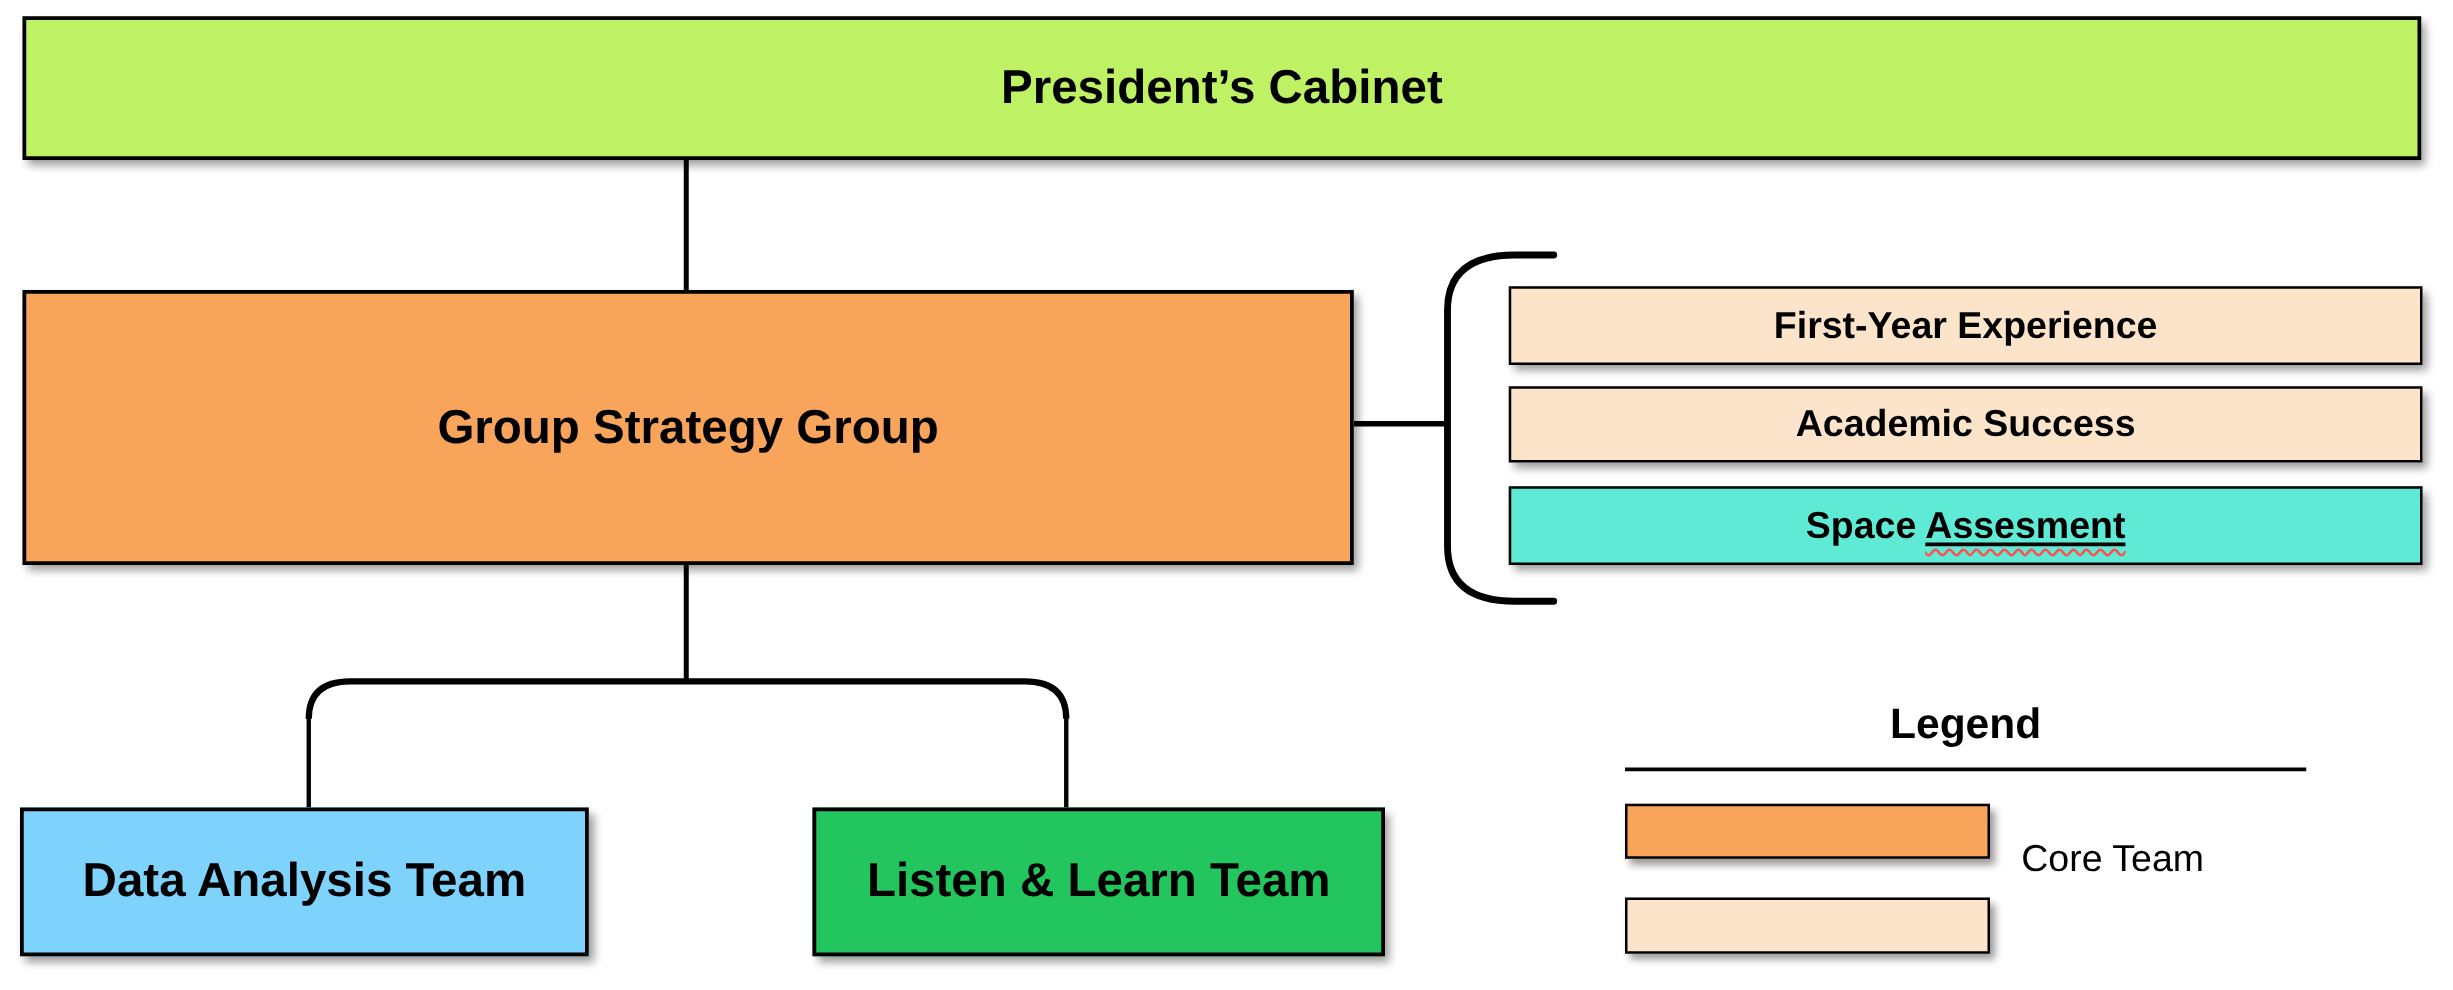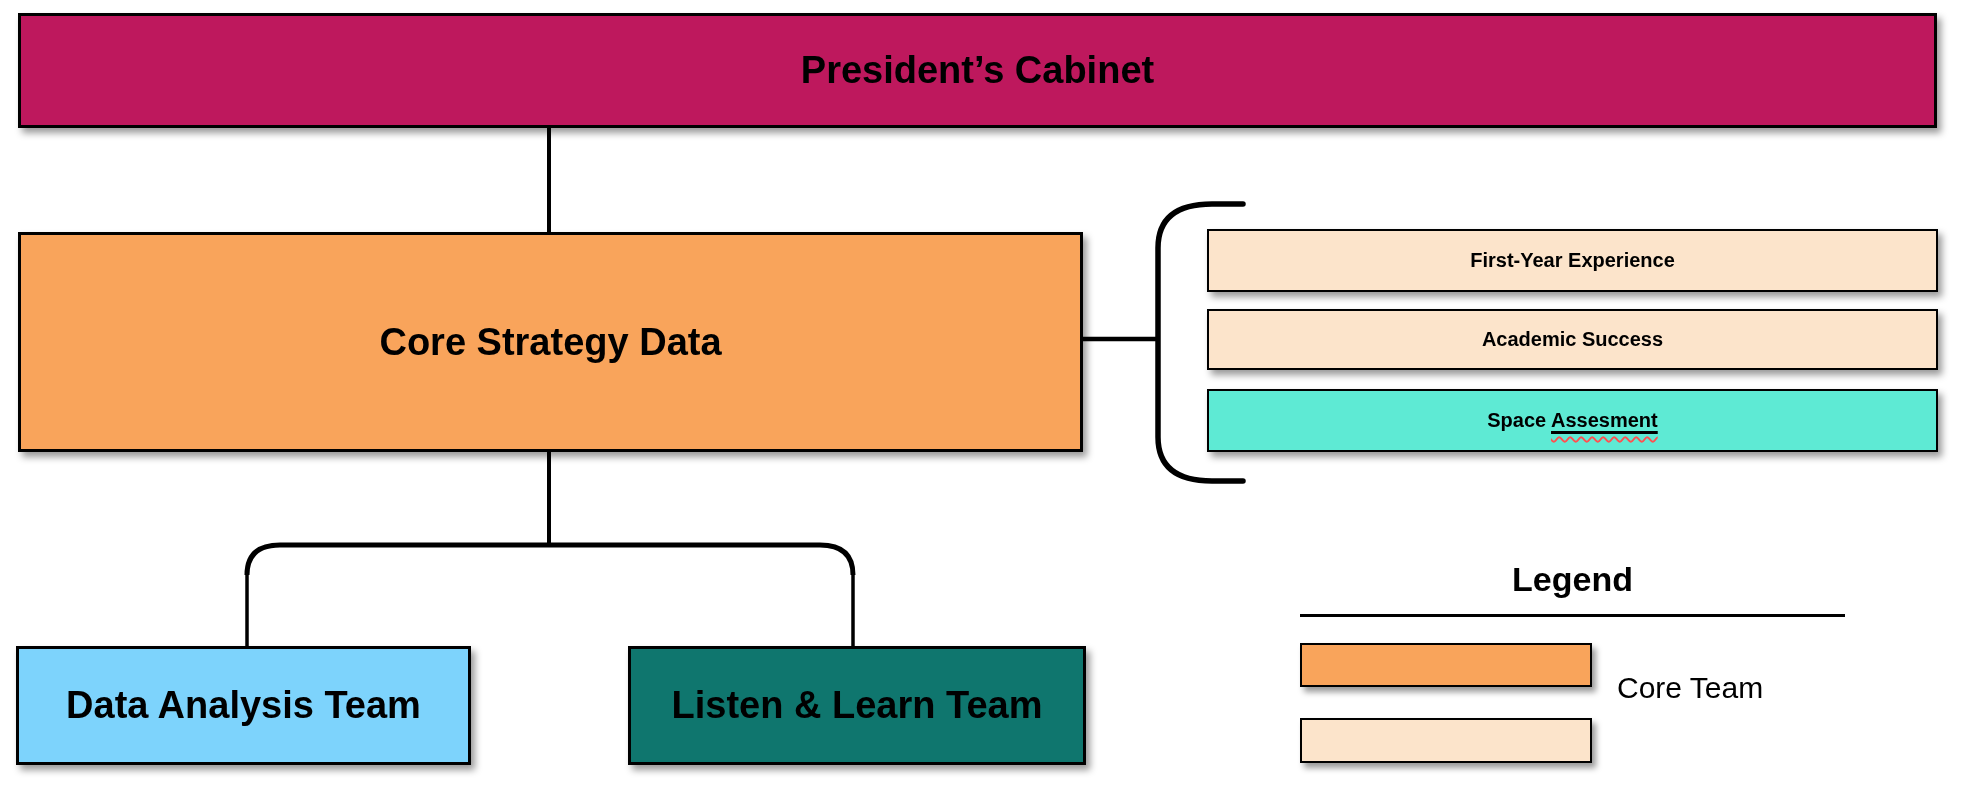--- a/index.html
+++ b/index.html
@@ -32,21 +32,21 @@
     color: #000000;
     box-shadow: 4px 5px 7px rgba(0,0,0,0.40);
   }
   .node.big {
     border: 3px solid #000000;
     font-size: 38px;
     font-weight: 700;
   }
   .node.project {
     border: 2.5px solid #000000;
-    font-size: 20px;
+    font-size: 30px;
     font-weight: 700;
   }
   
   .cabinet { left: 18px; top: 13px; width: 1919px; height: 115px; }
   
   .core    { left: 18px; top: 232px; width: 1065px; height: 220px; }
   
   .project1 { left: 1207px; top: 229px; width: 731px; height: 63px; }
   .project2 { left: 1207px; top: 309px; width: 731px; height: 61px; text-align: right; }
   .project3 { left: 1207px; top: 389px; width: 731px; height: 63px; }
@@ -117,47 +117,47 @@
     <path d="M1083,339 H1158" fill="none" stroke="#000000" stroke-width="4.5"></path>
 
     <path d="M1243,204 H1212 Q1158,204 1158,248 V437 Q1158,481 1212,481 H1243" fill="none" stroke="#000000" stroke-width="5.5" stroke-linecap="round"></path>
 
     <path d="M549,452 V546" fill="none" stroke="#000000" stroke-width="4"></path>
     <path d="M247,575 Q247,545 280,545 H820 Q853,545 853,575" fill="none" stroke="#000000" stroke-width="5"></path>
     <path d="M247,573 V646" fill="none" stroke="#000000" stroke-width="3.5"></path>
     <path d="M853,573 V646" fill="none" stroke="#000000" stroke-width="3.5"></path>
   </svg>
 
-  <div class="node big cabinet" style="background-color: #be185d;">
+  <div class="node big cabinet" style="background-color: #bef264;">
     <span>President’s Cabinet</span>
   </div>
 
   <div class="node big core" style="background-color: rgb(249, 164, 91);">
-    <span>Core Strategy Data</span>
+    <span>Group Strategy Group</span>
   </div>
 
   <div class="node project project1" style="background-color: rgb(252, 228, 203);">
     <span>First-Year Experience</span>
   </div>
 
   <div class="node project project2" style="background-color: rgb(252, 228, 203);">
     <span>Academic Success</span>
   </div>
 
   <div class="node project project3" style="background-color: #5eead4;">
     <span>
       <span>Space </span><span class="word-underline"><span class="word-misspelled">Assesment</span></span>
     </span>
   </div>
 
   <div class="node big team1" style="background-color: #7dd3fc;">
     <span>Data Analysis Team</span>
   </div>
 
-  <div class="node big team2" style="background-color: #0f766e;">
+  <div class="node big team2" style="background-color: #22c55e; margin-left: 22px;">
     <span>Listen &amp; Learn Team</span>
   </div>
 
   <div class="legend-title">Legend</div>
   <div class="legend-rule"></div>
 
   <div class="legend-swatch s1" style="background-color: rgb(249, 164, 91);"></div>
   <div class="legend-label l1">Core Team</div>
 
   <div class="legend-swatch s2" style="background-color: rgb(252, 228, 203);"></div>

